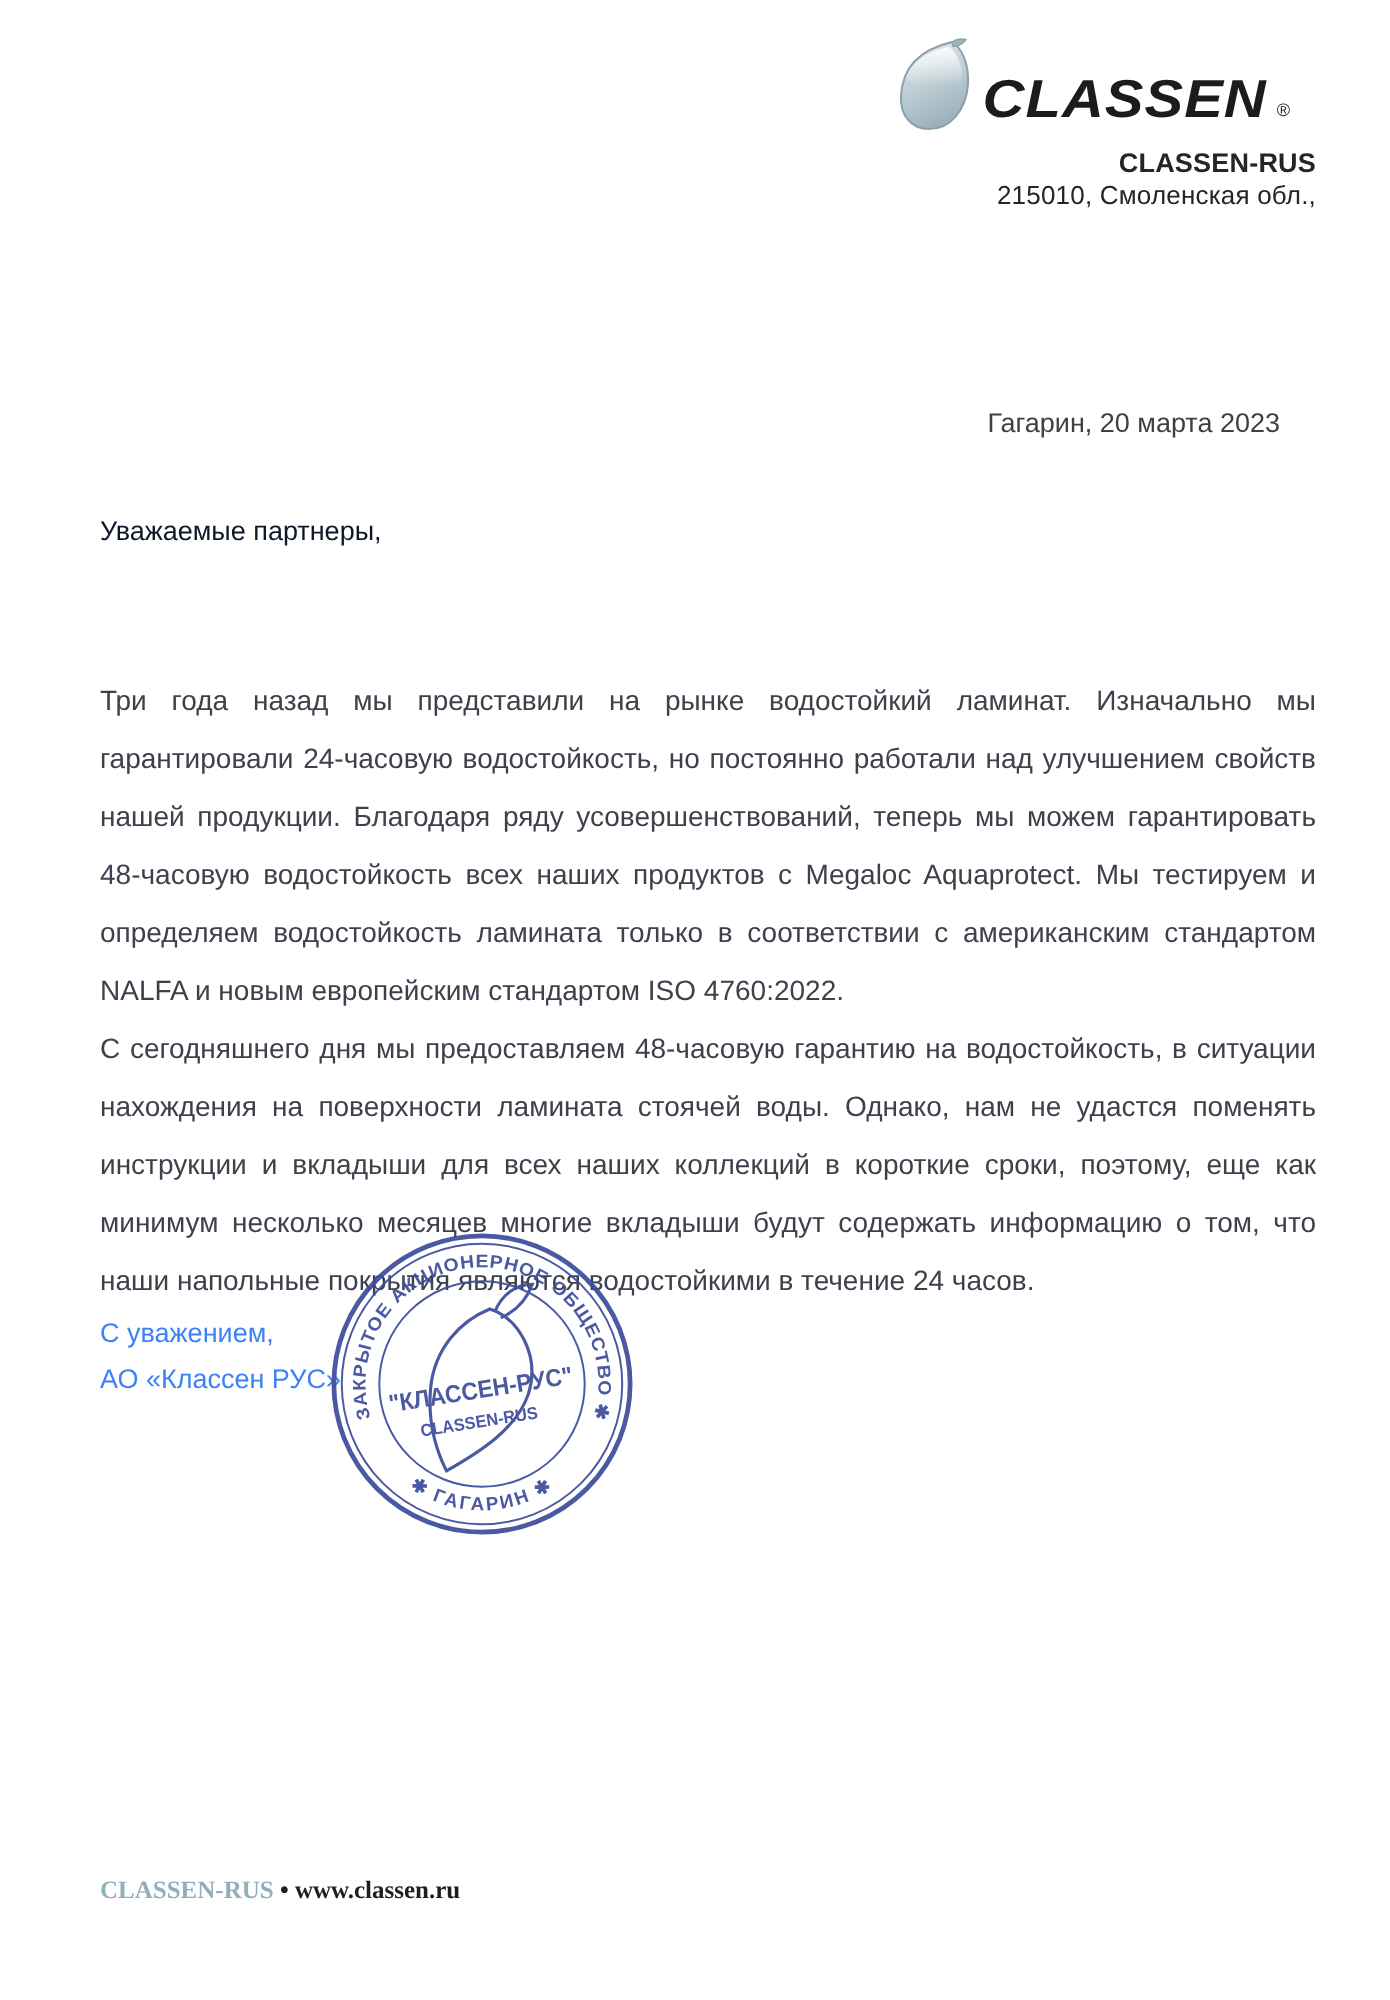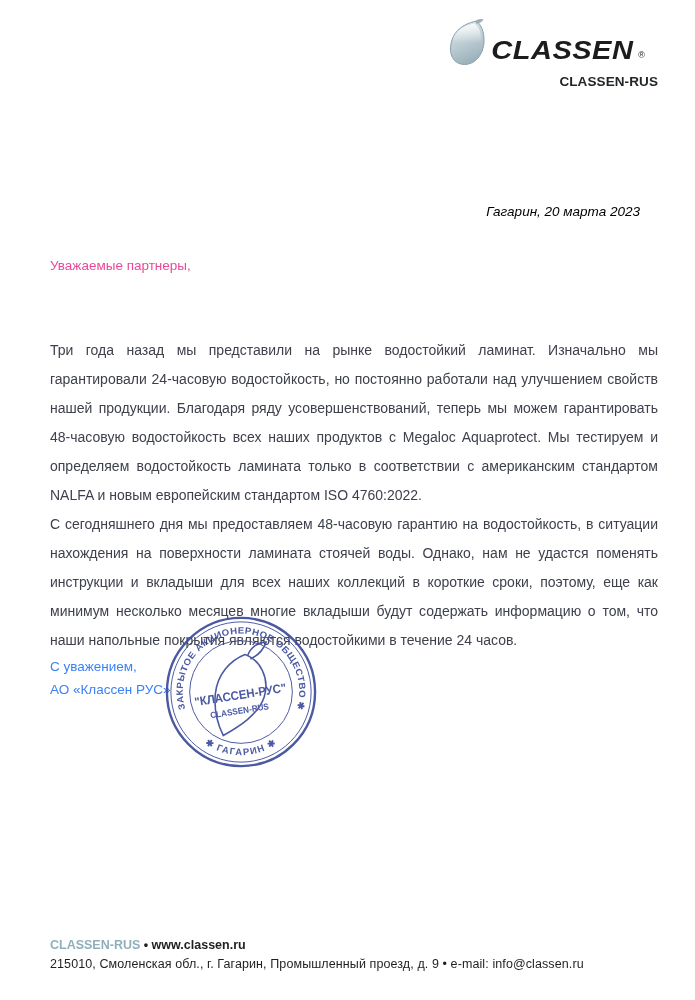--- a/index.html
+++ b/index.html
@@ -28,25 +28,25 @@
     position:absolute; top:74px; right:37px;
     text-align:right; color:#222629;
     font-size:13px; line-height:15.5px; font-weight:400;
     letter-spacing:.1px;
   }
   .header-address .company { font-weight:700; font-size:13.5px; }
 
   
   .date-line {
     position:absolute; top:204px; right:55px;
-    font-size:13.5px; color:#000000;font-style:italic;
+    font-size:13.5px; color:#404040;
   }
   .salutation {
     position:absolute; top:258px; left:50px;
-    font-size:13.5px; color:#ec4899;
+    font-size:13.5px; color:#0f172a;
   }
   .body-text {
     position:absolute; top:306px; left:50px; width:608px;
     font-size:14px; line-height:29px; text-align:justify;
     color:#3e414c;
     margin-top:30px;
   }
   .body-text p { margin:0; }
   .closing {
     position:absolute; top:656px; left:50px;
@@ -57,21 +57,21 @@
   .stamp { position:absolute; left:162px; top:613px; width:158px; height:158px; opacity:.93; }
   .stamp text {
     font-family:"Liberation Sans", sans-serif; font-weight:700;
   }
 
   
   .footer {
     position:absolute; left:50px; top:936px; width:600px;
     font-size:12.5px; line-height:19px; color:#1f1f1f;
   }
-  .footer .line1 { font-weight:700; }
+  .footer .line1 { font-weight:700;font-family:Liberation Serif, serif; }
   .footer .footer-company { color:#8fb0bb; font-weight:700; }
   .footer .line2 { font-weight:400; letter-spacing:.1px; }
 </style>
 </head>
 <body>
 
 <div>
 
   <div class="logo">
     <svg class="logo-leaf" viewBox="0 0 40 49" xmlns="http://www.w3.org/2000/svg">
@@ -89,20 +89,21 @@
       <path d="M 30 3 C 35 6 38.5 14 38 24 C 37.3 37 29 46.5 18.5 46.5 C 10 46.5 4 40 4.5 30 C 5.2 15 15 6.5 30 3 Z" fill="url(#leafGrad)" stroke="#8aa0ab" stroke-width="1"></path>
       <path d="M 30 3 C 32 1.6 34.5 1.2 37 1.8 C 35.6 3.8 33 5 30.5 5.2 Z" fill="#9db3bc" stroke="#8aa0ab" stroke-width=".7"></path>
       <path d="M 28.5 5.5 C 33 9 35.5 15 35 23 C 25 26 13 25.5 6.5 21.5 C 9.5 13 17.5 7.5 28.5 5.5 Z" fill="url(#leafSheen)"></path>
     </svg>
     <span class="logo-text">CLASSEN</span>
     <span class="logo-reg">®</span>
   </div>
 
   <div class="header-address">
     <div class="company">CLASSEN-RUS</div>
+    <div>215010, Смоленская обл.,</div>
   </div>
 
   <div class="date-line">Гагарин, 20 марта 2023</div>
 
   <div class="salutation">Уважаемые партнеры,</div>
 
   <div class="body-text">
     <p>Три года назад мы представили на рынке водостойкий ламинат. Изначально мы гарантировали 24-часовую водостойкость, но постоянно работали над улучшением свойств нашей продукции. Благодаря ряду усовершенствований, теперь мы можем гарантировать 48-часовую водостойкость всех наших продуктов с Megaloc Aquaprotect. Мы тестируем и определяем водостойкость ламината только в соответствии с американским стандартом NALFA и новым европейским стандартом ISO 4760:2022.</p>
     <p>С сегодняшнего дня мы предоставляем 48-часовую гарантию на водостойкость, в ситуации нахождения на поверхности ламината стоячей воды. Однако, нам не удастся поменять инструкции и вкладыши для всех наших коллекций в короткие сроки, поэтому, еще как минимум несколько месяцев многие вкладыши будут содержать информацию о том, что наши напольные покрытия являются водостойкими в течение 24 часов.</p>
   </div>
@@ -134,16 +135,15 @@
       </text>
       <text x="80" y="87" font-size="12.5" text-anchor="middle" transform="rotate(-9 80 87)" textLength="94" lengthAdjust="spacingAndGlyphs">"КЛАССЕН-РУС"</text>
       <text x="79" y="102" font-size="8.8" text-anchor="middle" transform="rotate(-9 79 102)" textLength="60" lengthAdjust="spacingAndGlyphs">CLASSEN-RUS</text>
     </g>
   </svg>
 
   <div class="footer">
     <div class="line1">
       <span class="footer-company">CLASSEN-RUS</span><span> • www.classen.ru</span>
     </div>
-    <div class="line2">215010, Смоленская обл., г. Гагарин, Промышленный проезд, д. 9 • e-mail: info@classen.ru</div>
   </div>
 
 </div>
 
 </body></html>

